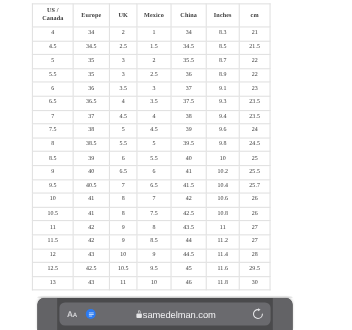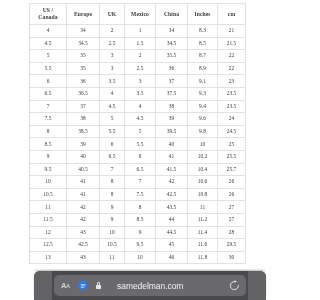--- a/index.html
+++ b/index.html
@@ -152,21 +152,22 @@
   .blue-dot svg { display: block; }
 
   .url-center {
     position: absolute;
     left: 42px;
     top: 0;
     width: 128px;
     height: 21px;
     display: flex;
     align-items: center;
-    gap: 16px;
+    justify-content: center;
+    gap: 1px;
   }
 
   .lock-icon {
     width: 5px;
     height: 6.5px;
     position: relative;
     flex: 0 0 auto;
   }
   .lock-icon .shackle {
     position: absolute;

